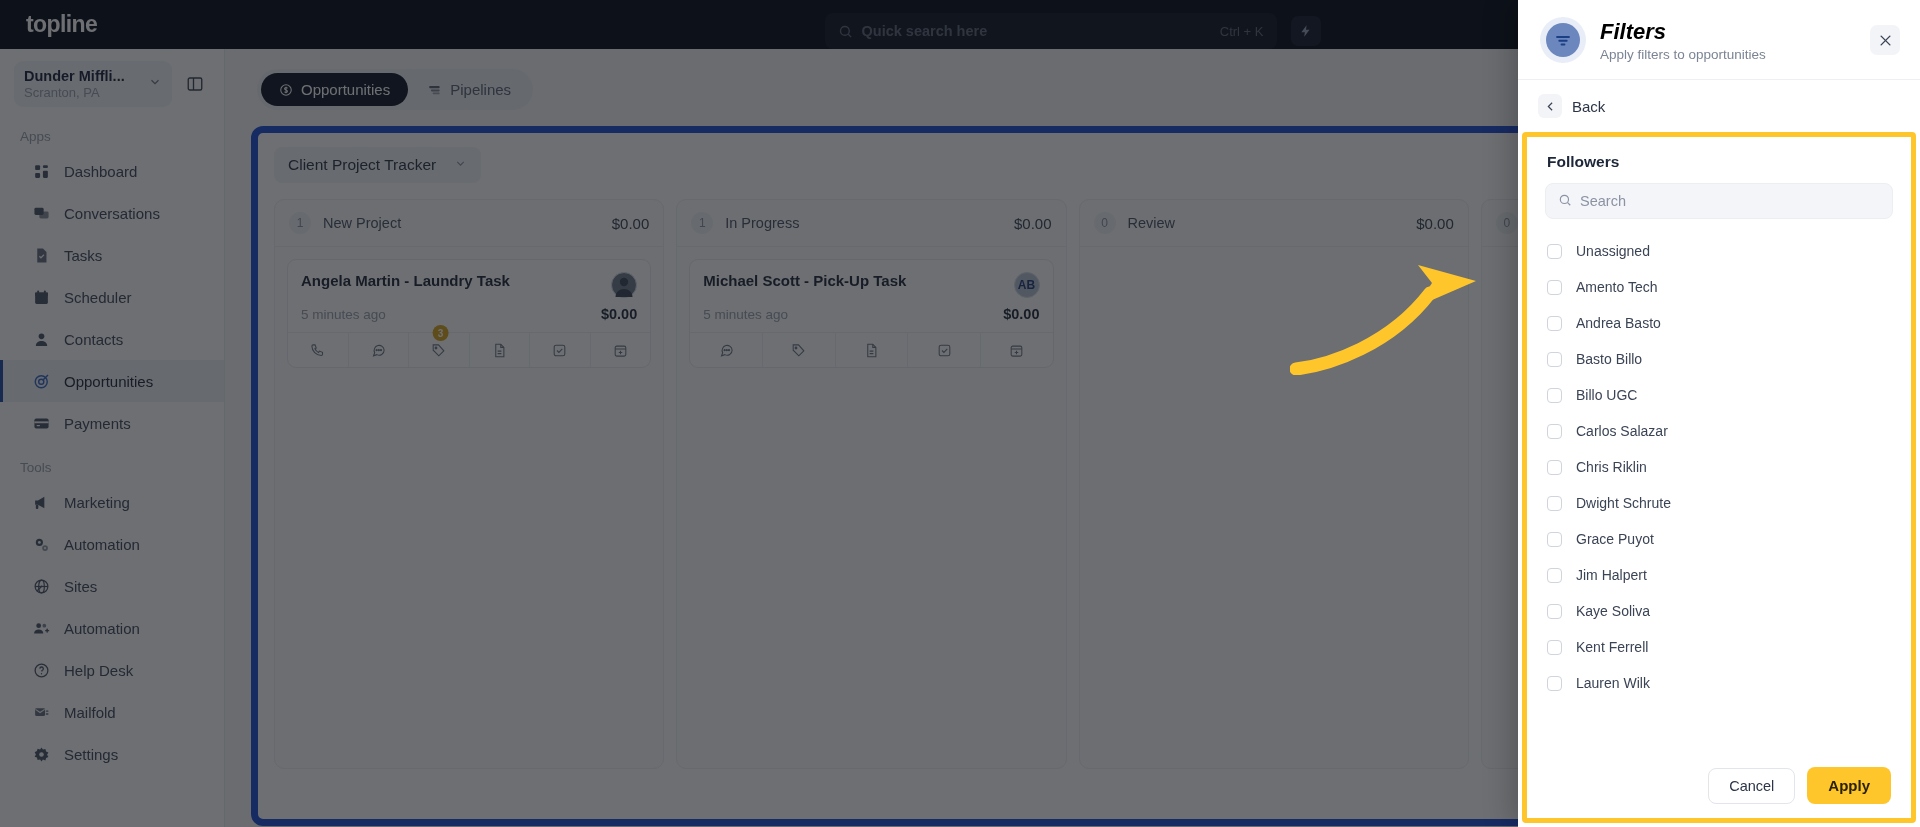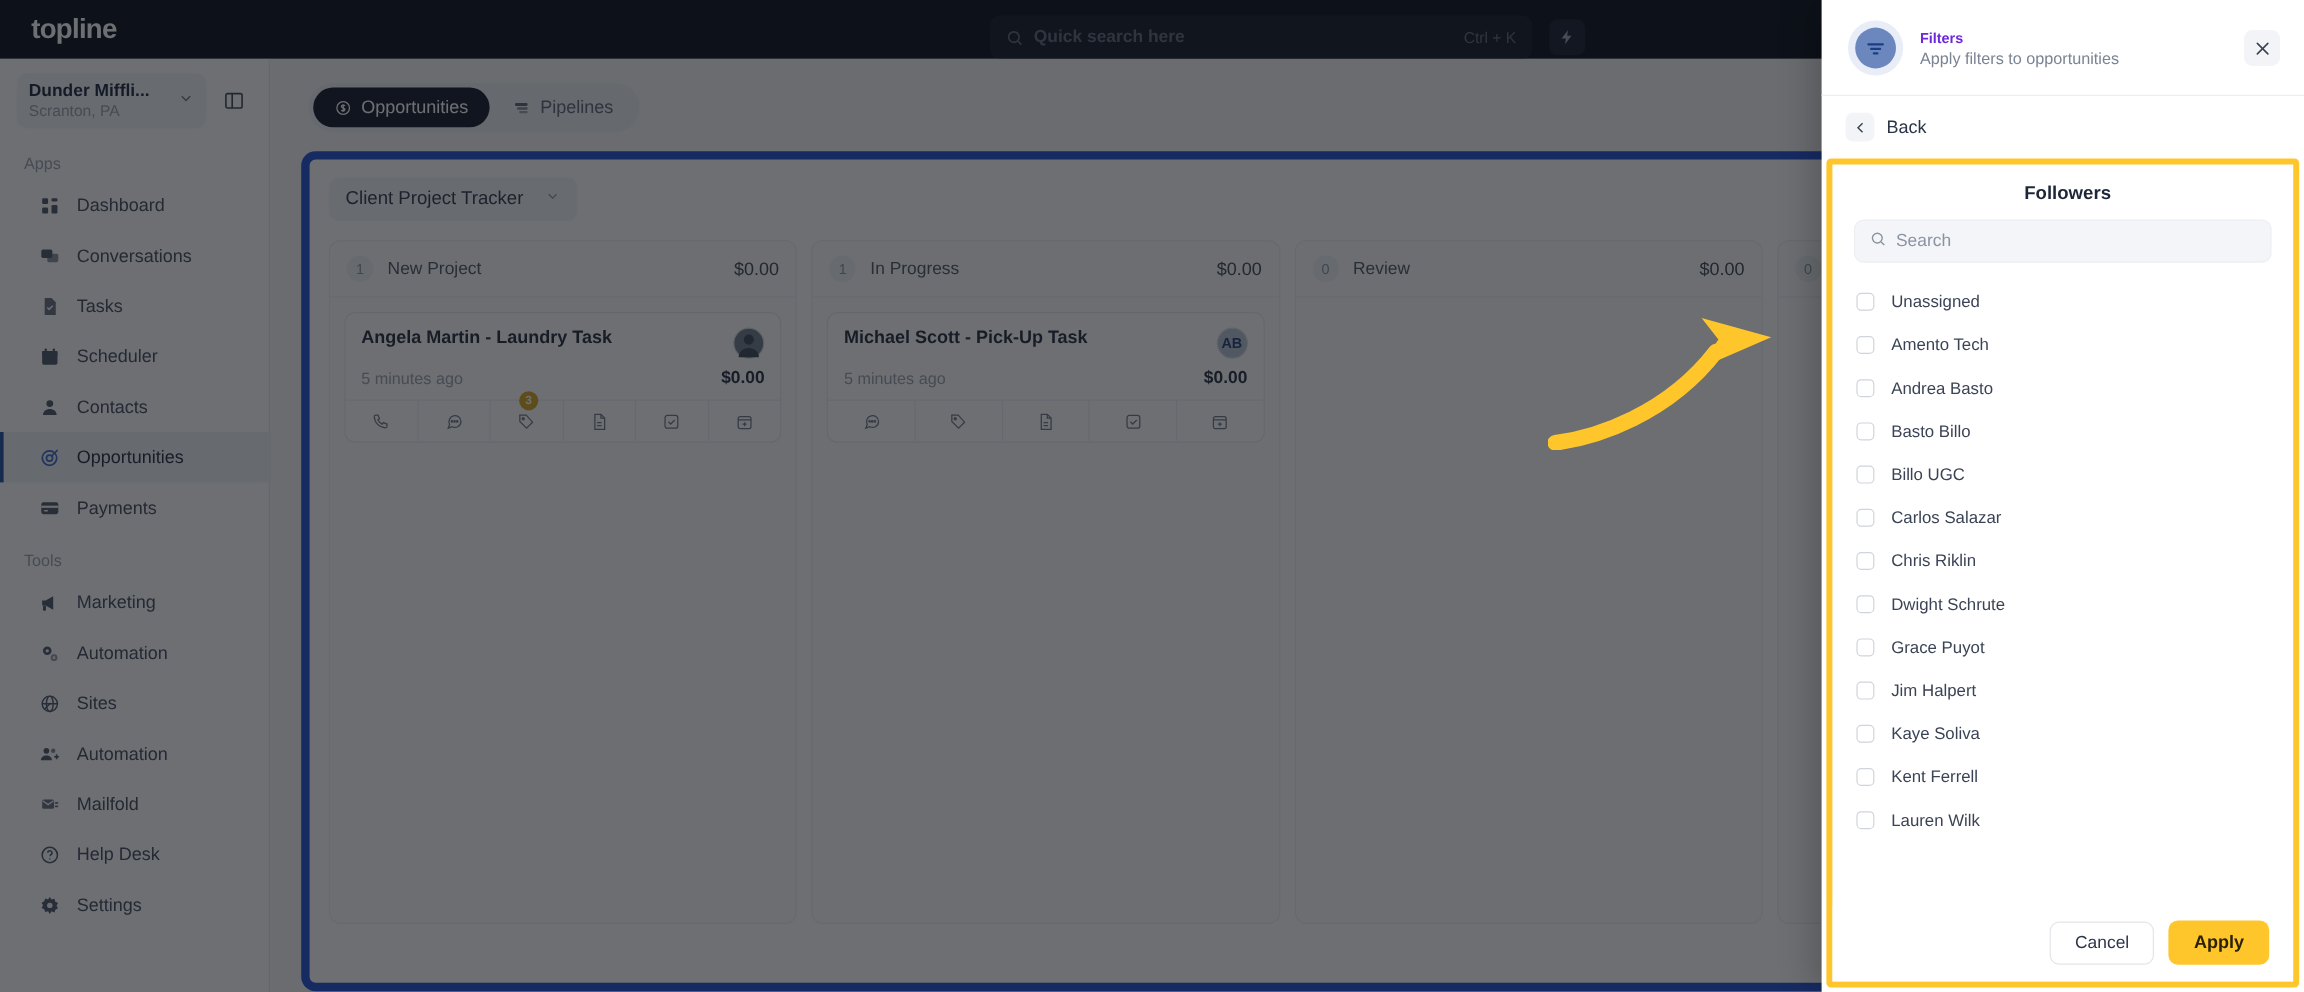--- a/index.html
+++ b/index.html
@@ -199,21 +199,21 @@
     width: 46px; height: 46px; border-radius: 50%;
     background: #e8edf7; flex: none;
     display: flex; align-items: center; justify-content: center;
   }
   .filter-badge-inner {
     width: 34px; height: 34px; border-radius: 50%;
     background: #6b87bd;
     display: flex; align-items: center; justify-content: center;
   }
   .drawer-titles { flex: 1; }
-  .drawer-title { font-size: 12px; font-weight: 700; color: #6d28d9; }
+  .drawer-title { font-size: 22px; font-weight: 700; color: #000000; font-style: italic; }
   .drawer-sub { font-size: 13.5px; color: #7b8494; margin-top: 2px; }
   .drawer-close {
     width: 30px; height: 30px; border-radius: 7px;
     background: #f2f4f7; color: #3b4455;
     display: flex; align-items: center; justify-content: center;
   }
   .back-row {
     display: flex; align-items: center; gap: 10px;
     padding: 14px 20px;
   }
@@ -229,21 +229,20 @@
     border: 5px solid #ffc62b;
     border-radius: 4px;
     flex: 1;
     display: flex; flex-direction: column;
     background: #ffffff;
     overflow: hidden;
   }
   .followers-title {
     font-size: 15.5px; font-weight: 700; color: #1d2739;
     padding: 16px 12px 0 20px;
-    text-align: center;
   }
   .fol-search {
     margin: 12px 18px 0 18px;
     background: #f4f5f8; border: 1px solid #eceef2; border-radius: 8px;
     height: 36px; display: flex; align-items: center; gap: 8px;
     padding: 0 12px;
     font-size: 14.5px; color: #8b93a3;
   }
   .fol-list { flex: 1; overflow: hidden; padding: 14px 0 0 0; }
   .fol-item {
@@ -437,38 +436,38 @@
               <path d="M1.5 19c0-3.6 2.9-5.6 6.5-5.6s6.5 2 6.5 5.6z"></path>
               <circle cx="16" cy="8" r="2.6" opacity="0.7"></circle>
               <rect x="17" y="14" width="6" height="2" rx="1"></rect>
               <rect x="19" y="12" width="2" height="6" rx="1"></rect>
             </svg>
           </span>
         <span>Automation</span>
       </div>
       <div class="nav-item">
         <span class="nav-ico">
+            <svg width="17" height="17" viewBox="0 0 24 24" fill="none" stroke="currentColor" stroke-width="1.8">
+              <circle cx="12" cy="12" r="9"></circle>
+              <path d="M9.6 9.4a2.5 2.5 0 113 2.6v1.4"></path>
+              <circle cx="12" cy="16.6" r="0.9" fill="currentColor" stroke="none"></circle>
+            </svg>
+          </span>
+        <span>Help Desk</span>
+      </div>
+      <div class="nav-item">
+        <span class="nav-ico">
             <svg width="17" height="17" viewBox="0 0 24 24" fill="currentColor" opacity="0.85">
               <rect x="3" y="6" width="14" height="11" rx="2"></rect>
               <path d="M3.5 7.5L10 12l6.5-4.5" stroke="#f7f8fa" stroke-width="1.5" fill="none"></path>
               <rect x="18" y="9" width="4" height="2" rx="1"></rect>
               <rect x="18" y="13" width="4" height="2" rx="1"></rect>
             </svg>
           </span>
         <span>Mailfold</span>
-      </div>
-      <div class="nav-item">
-        <span class="nav-ico">
-            <svg width="17" height="17" viewBox="0 0 24 24" fill="none" stroke="currentColor" stroke-width="1.8">
-              <circle cx="12" cy="12" r="9"></circle>
-              <path d="M9.6 9.4a2.5 2.5 0 113 2.6v1.4"></path>
-              <circle cx="12" cy="16.6" r="0.9" fill="currentColor" stroke="none"></circle>
-            </svg>
-          </span>
-        <span>Help Desk</span>
       </div>
       <div class="nav-item">
         <span class="nav-ico">
             <svg width="17" height="17" viewBox="0 0 24 24" fill="currentColor">
               <path d="M12 2l2 3 3.5-.8 1 3.4 3.2 1.6-1.8 3.1 1.8 3.1-3.2 1.6-1 3.4L14 19l-2 3-2-3-3.5.8-1-3.4L2.3 15l1.8-3.1L2.3 8.8 5.5 7.2l1-3.4L10 5z"></path>
               <circle cx="12" cy="12" r="3.2" fill="#f7f8fa"></circle>
             </svg>
           </span>
         <span>Settings</span>
       </div>

